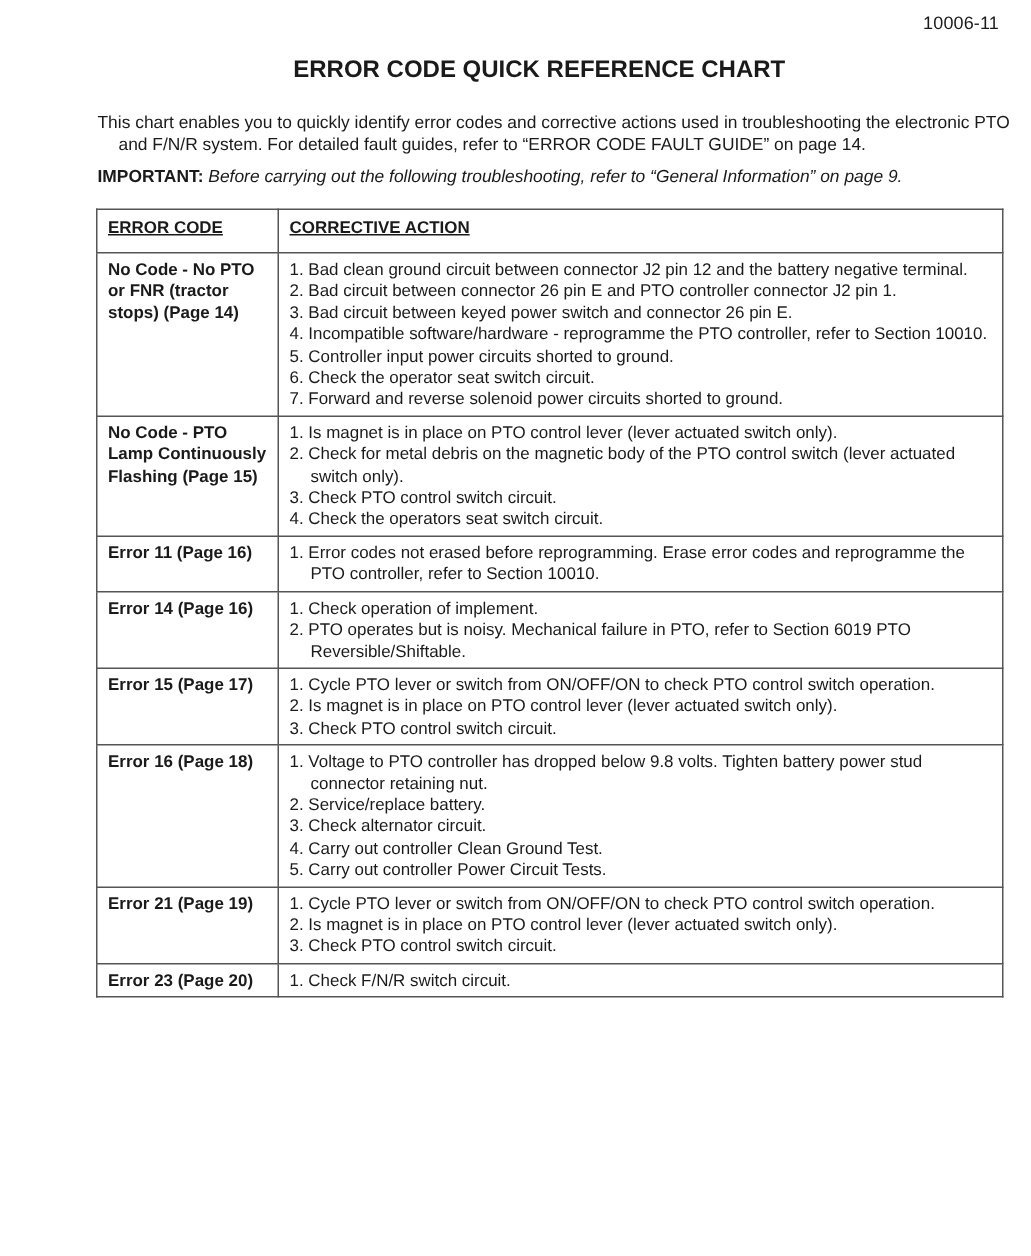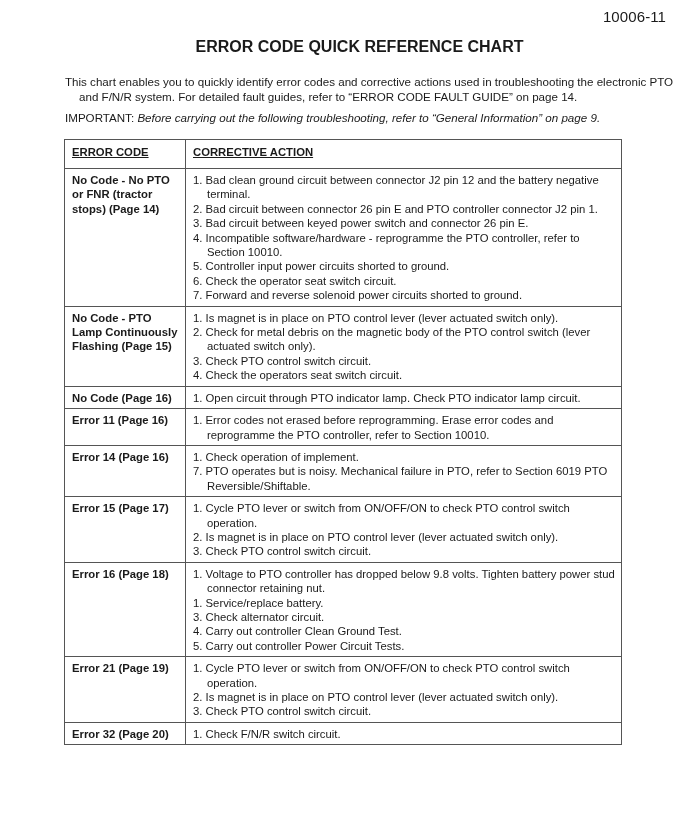--- a/index.html
+++ b/index.html
@@ -2,40 +2,40 @@
 <html><head>
   <meta charset="utf-8">
   <style>
     html, body { margin: 0; padding: 0; background: #ffffff; }
     body {
       width: 687px; height: 837px; position: relative; overflow: hidden;
       font-family: "Liberation Sans", sans-serif; color: #1a1a1a;
     }
     .page-number {
       position: absolute; top: 8px; right: 21px;
-      font-size: 15px; letter-spacing: 0.1px;
+      font-size: 12px; letter-spacing: 0.1px;
     }
     .title {
       position: absolute; top: 38px; left: 16px; width: 687px; text-align: center;
       font-size: 16px; font-weight: bold; margin: 0;
     }
     .intro {
       position: absolute; top: 74px; left: 65px; width: 610px;
       font-size: 11.6px; line-height: 15px; margin: 0;
       text-indent: 0; padding-left: 14px; text-indent: -14px;
     }
     .important {
       position: absolute; top: 110px; left: 65px; width: 610px;
       font-size: 11.6px; line-height: 15px; margin: 0;
     }
-    .important b { font-weight: normal; text-align: center; }
+    .important b { font-weight: bold; text-align: center; }
     .important i { font-style: italic; }
 
     table.chart {
-      position: absolute; top: 139px; left: 64px; width: 558px;
+      position: absolute; top: 139px; left: 64px; width: 605px;
       border-collapse: collapse; font-size: 11.3px;
     }
     table.chart td, table.chart th {
       border: 1px solid #555; vertical-align: top;
       padding: 4px 6px 3px 7px; text-align: left;
     }
     table.chart th { height: 22px; padding-top: 6px; padding-bottom: 0; }
     table.chart th span { text-decoration: underline; font-weight: bold; }
     col.c1 { width: 121px; }
     td.code { font-weight: bold; line-height: 14.4px; }
@@ -85,78 +85,70 @@
         <td class="actions">
           <ol class="actions-list">
             <li>1. Is magnet is in place on PTO control lever (lever actuated switch only).</li>
             <li>2. Check for metal debris on the magnetic body of the PTO control switch (lever actuated switch only).</li>
             <li>3. Check PTO control switch circuit.</li>
             <li>4. Check the operators seat switch circuit.</li>
           </ol>
         </td>
       </tr>
       <tr>
-        <td class="code">No Code (Page 16)</td>
-        <td class="actions">
-          <ol class="actions-list">
-            <li>1. Open circuit through PTO indicator lamp. Check PTO indicator lamp circuit.</li>
-          </ol>
-        </td>
-      </tr>
-      <tr>
         <td class="code">Error 11 (Page 16)</td>
         <td class="actions">
           <ol class="actions-list">
             <li>1. Error codes not erased before reprogramming. Erase error codes and reprogramme the PTO controller, refer to Section 10010.</li>
           </ol>
         </td>
       </tr>
       <tr>
         <td class="code">Error 14 (Page 16)</td>
         <td class="actions">
           <ol class="actions-list">
             <li>1. Check operation of implement.</li>
-            <li>7. PTO operates but is noisy. Mechanical failure in PTO, refer to Section 6019 PTO Reversible/Shiftable.</li>
+            <li>2. PTO operates but is noisy. Mechanical failure in PTO, refer to Section 6019 PTO Reversible/Shiftable.</li>
           </ol>
         </td>
       </tr>
       <tr>
         <td class="code">Error 15 (Page 17)</td>
         <td class="actions">
           <ol class="actions-list">
             <li>1. Cycle PTO lever or switch from ON/OFF/ON to check PTO control switch operation.</li>
             <li>2. Is magnet is in place on PTO control lever (lever actuated switch only).</li>
             <li>3. Check PTO control switch circuit.</li>
           </ol>
         </td>
       </tr>
       <tr>
         <td class="code">Error 16 (Page 18)</td>
         <td class="actions">
           <ol class="actions-list">
             <li>1. Voltage to PTO controller has dropped below 9.8 volts. Tighten battery power stud connector retaining nut.</li>
-            <li>1. Service/replace battery.</li>
+            <li>2. Service/replace battery.</li>
             <li>3. Check alternator circuit.</li>
             <li>4. Carry out controller Clean Ground Test.</li>
             <li>5. Carry out controller Power Circuit Tests.</li>
           </ol>
         </td>
       </tr>
       <tr>
         <td class="code">Error 21 (Page 19)</td>
         <td class="actions">
           <ol class="actions-list">
             <li>1. Cycle PTO lever or switch from ON/OFF/ON to check PTO control switch operation.</li>
             <li>2. Is magnet is in place on PTO control lever (lever actuated switch only).</li>
             <li>3. Check PTO control switch circuit.</li>
           </ol>
         </td>
       </tr>
       <tr>
-        <td class="code">Error 32 (Page 20)</td>
+        <td class="code">Error 23 (Page 20)</td>
         <td class="actions">
           <ol class="actions-list">
             <li>1. Check F/N/R switch circuit.</li>
           </ol>
         </td>
       </tr>
     </tbody>
 </table>
 
 </body></html>

